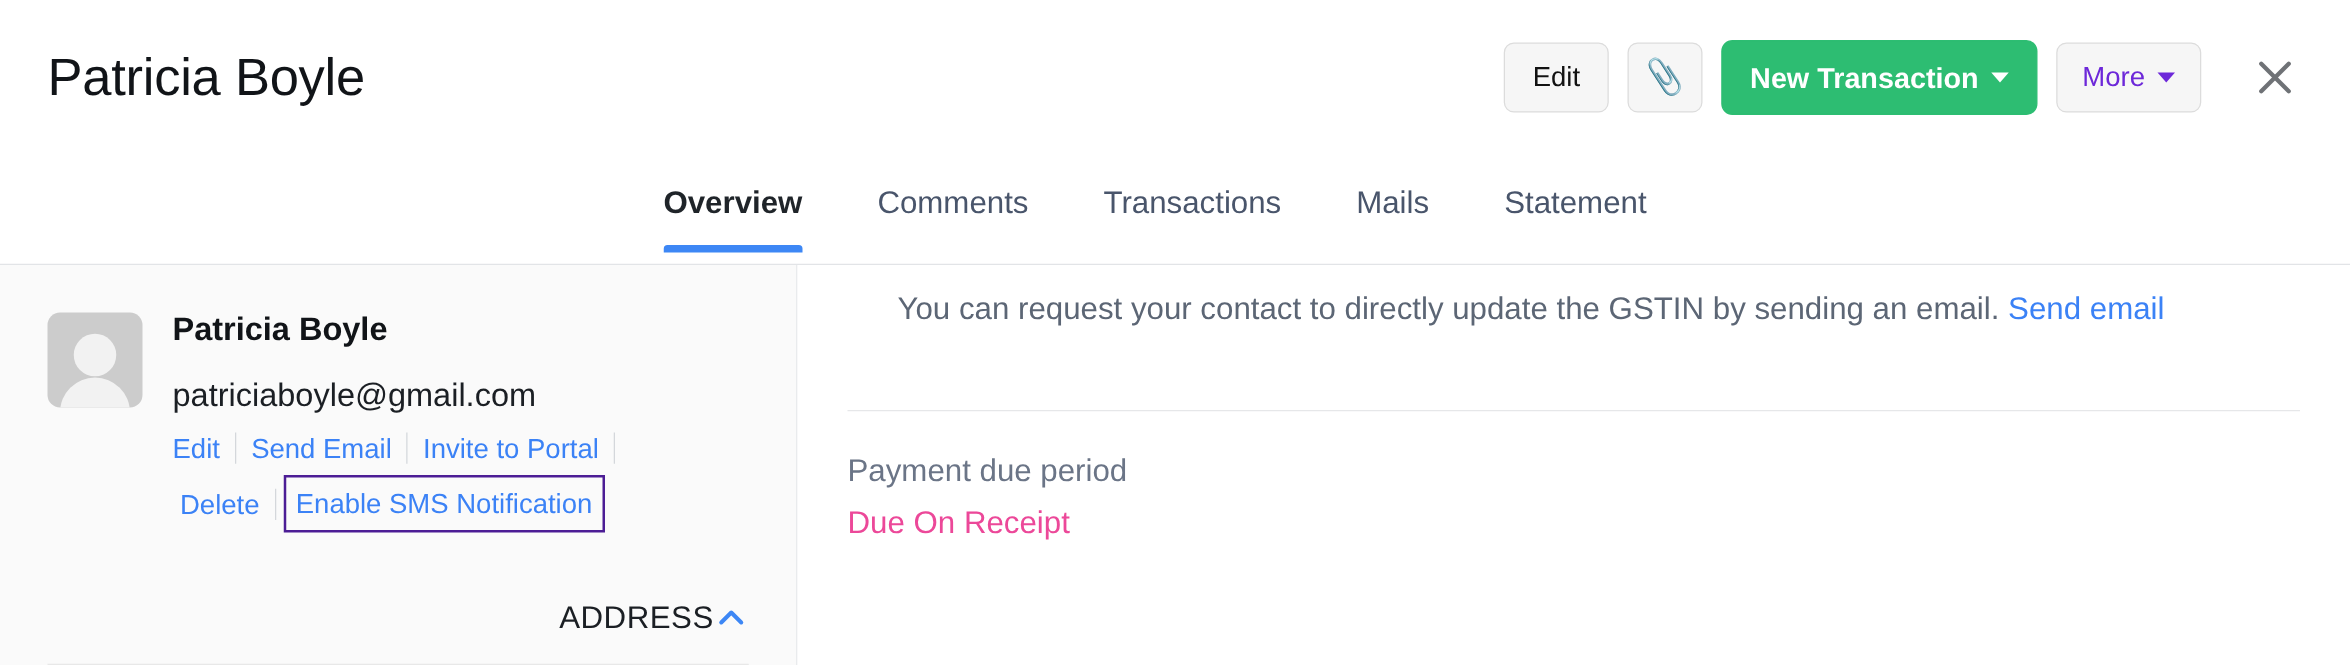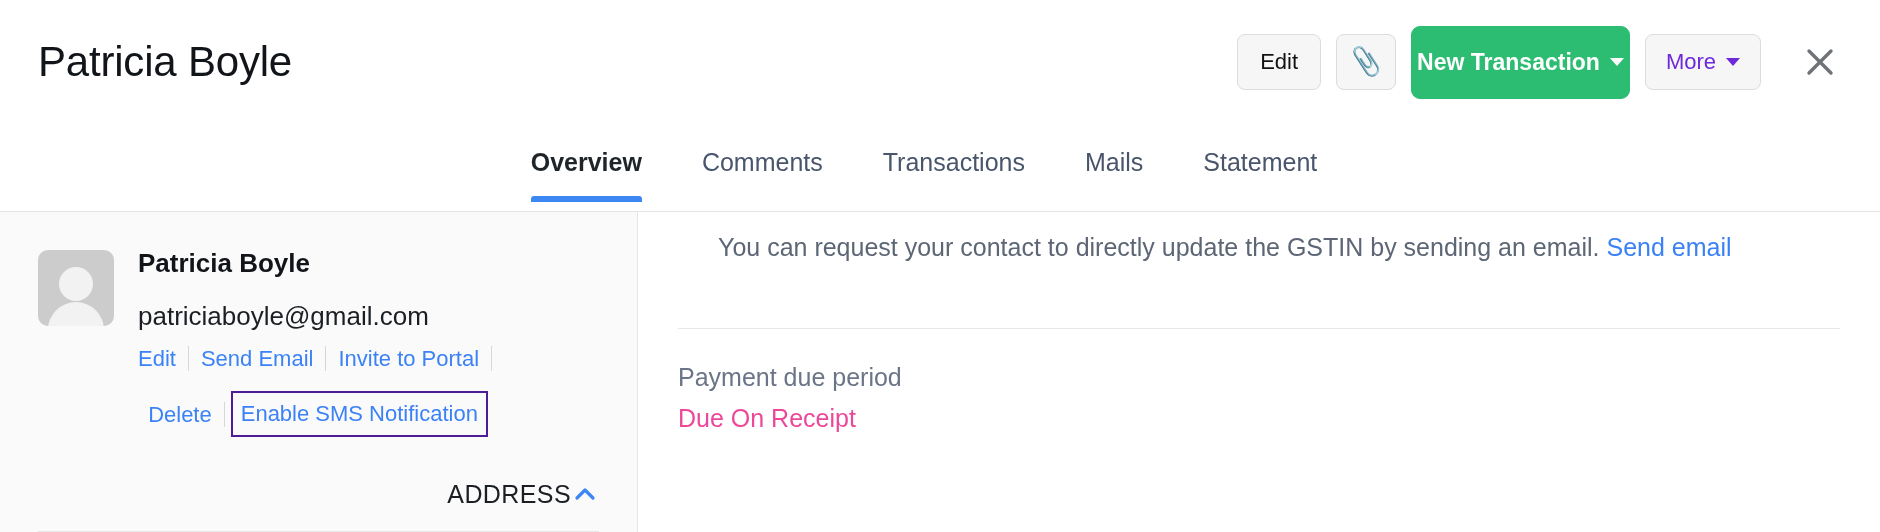--- a/index.html
+++ b/index.html
@@ -37,21 +37,21 @@
   .btn-light {
     background:#f6f6f6; border:1px solid #dcdcdc; color:#121212;
     height:56px; padding:0 22px;
   }
   .btn-icon {
     background:#f6f6f6; border:1px solid #dcdcdc; color:#121212;
     height:56px; width:60px; padding:0;
   }
   .btn-primary {
     background:#2dbd72; border:1px solid #2dbd72; color:#ffffff;
-    height:73px; padding:0 5px; font-size:23px; font-weight:700;
+    height:60px; padding:0 22px; font-size:23px; font-weight:700;
     border-radius:9px;
     justify-content:flex-end;
   }
   .btn-more {
     background:#f6f6f6; border:1px solid #dcdcdc; color:#6d28d9;
     height:56px; padding:0 20px;
   }
   .caret {
     display:inline-block; width:0; height:0; margin-left:10px;
     border-left:7px solid transparent; border-right:7px solid transparent;
@@ -114,21 +114,21 @@
   }
   .contact-email {
     font-size:26px; font-weight:400; color:#1b1f24; line-height:1.4;
     white-space:nowrap; margin-top:17px;
   }
 
   .links-row {
     display:flex; align-items:center; margin-top:8px;
     font-size:22px; white-space:nowrap;
   }
-  .links-row.second { justify-content:center; padding-left:6px; margin-top:16px; }
+  .links-row.second { justify-content:flex-start; padding-left:6px; margin-top:5px; }
   .link {
     color:#3b82f6; cursor:pointer; padding:0 12px; line-height:1.5;
   }
   .link:first-child { padding-left:0; }
   .link-sep {
     width:1px; height:25px; background:#d4d7db; flex:none;
   }
   .link-highlight {
     border:2px solid #4c1d95; padding:4px 8px 5px 8px; margin-left:6px;
     display:inline-flex; align-items:center;

